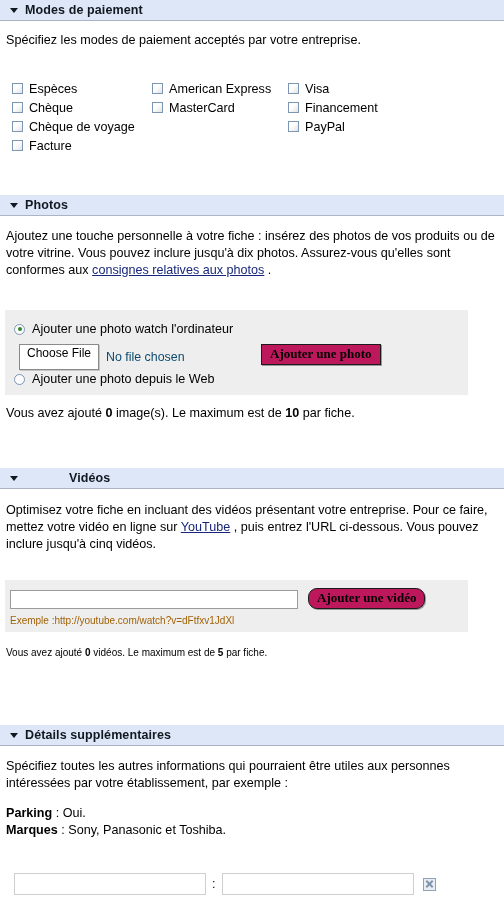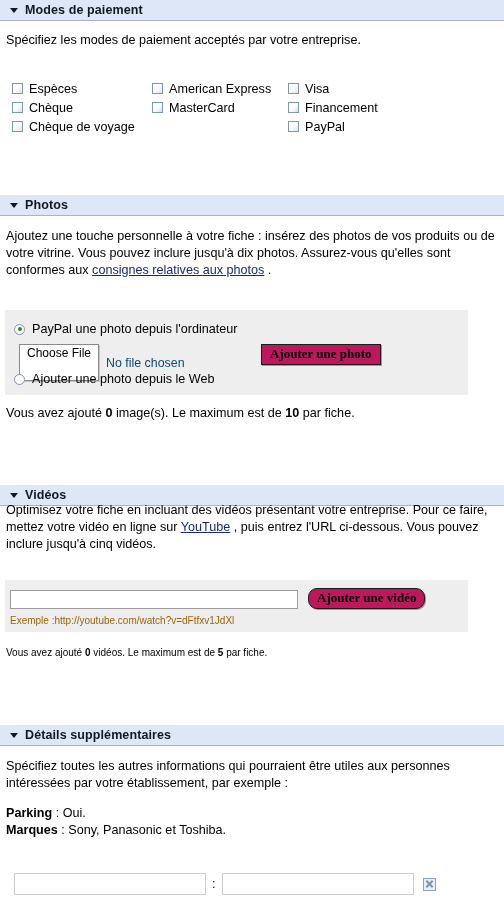--- a/index.html
+++ b/index.html
@@ -116,21 +116,21 @@
     line-height: 14px;
     color: #000;
     cursor: pointer;
   }
   .btn-file {
     font-family: "Liberation Sans", sans-serif;
     font-size: 12px;
     background: #ffffff;
     border: 1px solid #8a8a8a;
     box-shadow: 1px 1px 0 #c5c5c5;
-    padding: 1px 7px 19px 7px;
+    padding: 1px 7px 8px 7px;
     line-height: 15px;
     color: #000;
     cursor: pointer;
   }
   .file-none { font-size: 12.4px; color: #0c4a6e; margin-left: 7px; }
 
   
   .txtbox {
     border: 1px solid #9a9a9a;
     background: #ffffff;
@@ -187,20 +187,24 @@
       <span class="cb-label">Espèces</span>
     </div>
     <div class="cb-row">
       <span class="cbox"></span>
       <span class="cb-label">Chèque</span>
     </div>
     <div class="cb-row">
       <span class="cbox"></span>
       <span class="cb-label">Chèque de voyage</span>
     </div>
+    <div class="cb-row">
+      <span class="cbox"></span>
+      <span class="cb-label">Facture</span>
+    </div>
   </div>
 
   <div class="cb-col" style="left:152px;top:0;">
     <div class="cb-row">
       <span class="cbox"></span>
       <span class="cb-label">American Express</span>
     </div>
     <div class="cb-row">
       <span class="cbox"></span>
       <span class="cb-label">MasterCard</span>
@@ -230,42 +234,42 @@
 </div>
 
 <div class="para abs" style="left:0;top:228px;width:490px;">
   <span>Ajoutez une touche personnelle à votre fiche : insérez des photos de vos produits ou de votre vitrine. Vous pouvez inclure jusqu'à dix photos. Assurez-vous qu'elles sont conformes aux </span><a href="#" class="inline-link">consignes relatives aux photos</a><span> .</span>
 </div>
 
 <div class="gray-panel" style="left:5px;top:310px;width:463px;height:85px;">
 
   <div class="radio-row abs" style="left:9px;top:12px;">
     <span class="radio checked"></span>
-    <span style="font-size:12.6px;">PayPal une photo depuis l'ordinateur</span>
+    <span style="font-size:12.6px;">Ajouter une photo watch l'ordinateur</span>
   </div>
 
   <div class="abs" style="left:14px;top:34px;display:flex;align-items:center;">
     <button class="btn-file">Choose File</button>
     <span class="file-none">No file chosen</span>
   </div>
 
   <button class="btn-strong abs" style="left:256px;top:34px;">Ajouter une photo</button>
 
   <div class="radio-row abs" style="left:9px;top:62px;">
     <span class="radio"></span>
     <span style="font-size:12.6px;">Ajouter une photo depuis le Web</span>
   </div>
 
 </div>
 
 <div class="abs" style="left:6px;top:406px;font-size:12.6px;">
   <span>Vous avez ajouté </span><b>0</b><span> image(s). Le maximum est de </span><b>10</b><span> par fiche.</span>
 </div>
 
-<div class="sec-header abs" style="left:0;top:485px;">
+<div class="sec-header abs" style="left:0;top:468px;gap:44px;">
   <span class="tri"></span>
   <span class="sec-title">Vidéos</span>
 </div>
 
 <div class="para abs" style="left:0;top:502px;width:492px;">
   <span>Optimisez votre fiche en incluant des vidéos présentant votre entreprise. Pour ce faire, mettez votre vidéo en ligne sur </span><a href="#" class="inline-link">YouTube</a><span> , puis entrez l'URL ci-dessous. Vous pouvez inclure jusqu'à cinq vidéos.</span>
 </div>
 
 <div class="gray-panel" style="left:5px;top:580px;width:463px;height:52px;">
   <input class="txtbox abs" type="text" style="left: 5px; top: 10px; width: 288px;" placeholder="">

